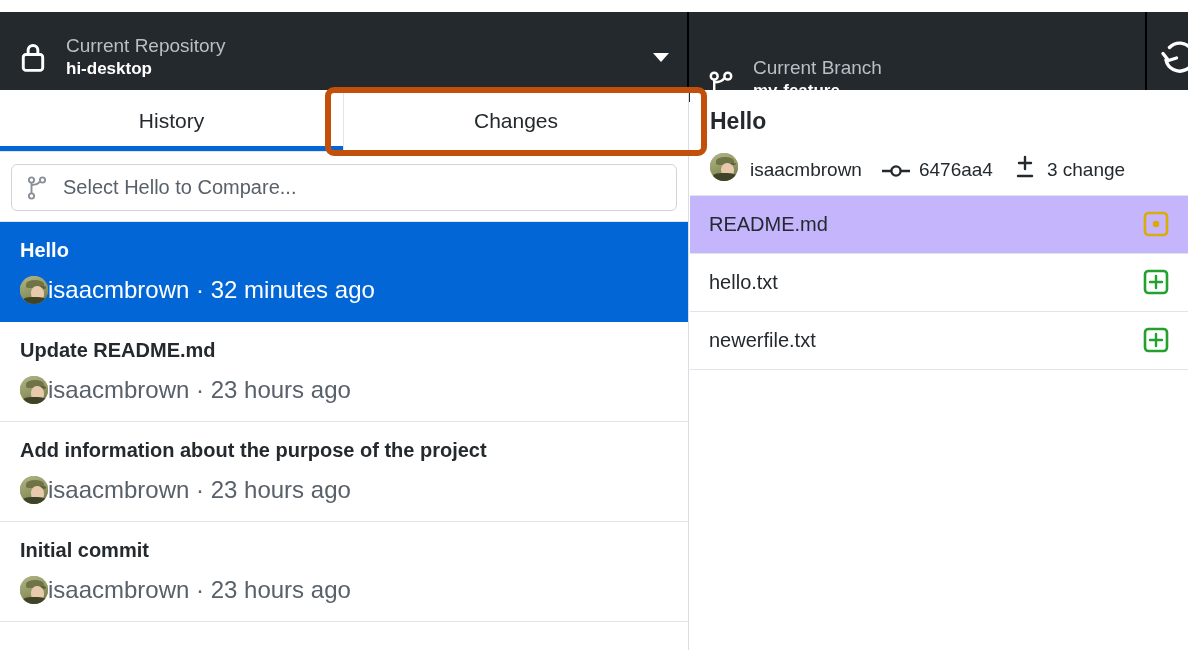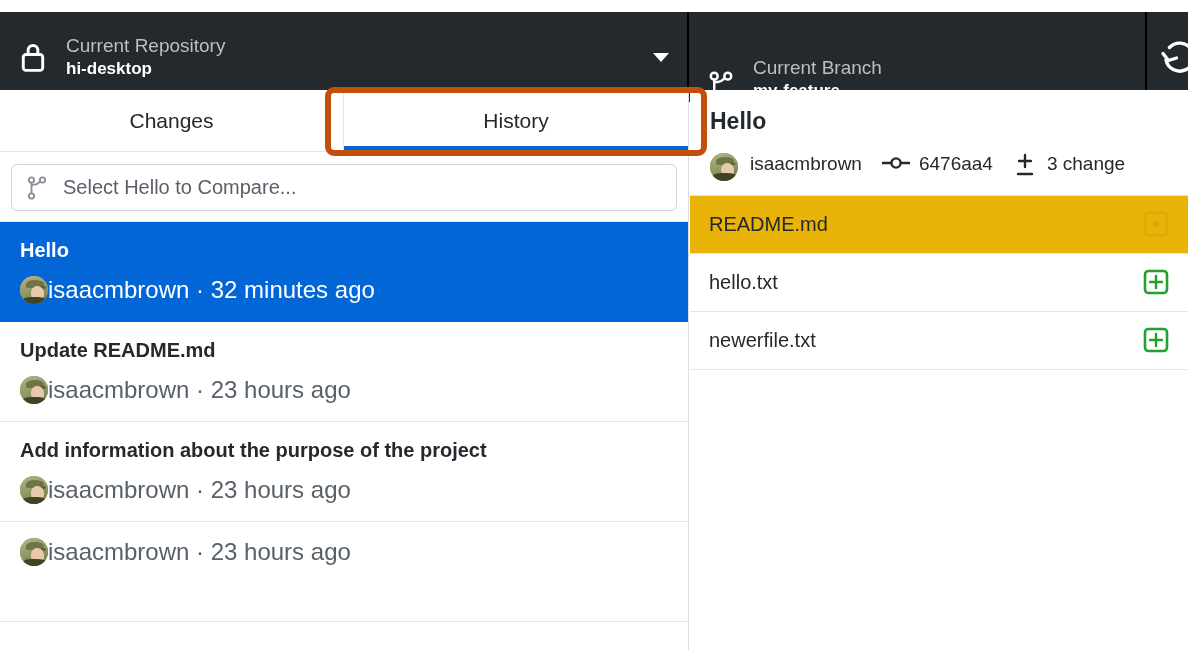--- a/index.html
+++ b/index.html
@@ -147,37 +147,37 @@
     position: absolute; left: 690px; top: 90px;
     width: 498px; height: 560px;
     background: #fff; overflow: hidden;
   }
   .commit-summary { padding: 18px 20px 14px 20px; border-bottom: 1px solid #e1e4e8; }
   .cs-title {
     font-size: 23px; font-weight: bold; color: #24292e;
     line-height: 1.2; margin-bottom: 17px;
     white-space: nowrap; overflow: hidden;
   }
-  .cs-meta { display: flex; align-items: flex-start; white-space: nowrap; }
+  .cs-meta { display: flex; align-items: flex-end; white-space: nowrap; }
   .cs-author { font-size: 19px; color: #24292e; margin-left: 12px; }
   .cs-sep { width: 20px; flex: 0 0 auto; }
   .cs-sha { font-size: 19px; color: #24292e; margin-left: 9px; }
   .cs-changes { font-size: 19px; color: #24292e; margin-left: 10px; }
   .ic-inline { display: flex; align-items: center; flex: 0 0 auto; }
 
   .file-list { }
   .file-row {
     height: 58px;
     display: flex; align-items: center;
     padding: 0 19px;
     border-bottom: 1px solid #e1e4e8;
     cursor: pointer;
     background: #fff;
   }
-  .file-row.selected { background: #eab308; }
+  .file-row.selected { background: #c4b5fd; }
   .file-name {
     font-size: 20px; color: #24292e; flex: 1 1 auto;
     white-space: nowrap; overflow: hidden; text-overflow: ellipsis;
   }
   .file-status { flex: 0 0 auto; display: flex; align-items: center; }
 
   
   .highlight-box {
     position: absolute;
     left: 325px; top: 87px;
@@ -233,25 +233,25 @@
           <path d="M6 19.5l5.5 7 8-2.5" stroke="#fff" stroke-width="3.4" fill="none" stroke-linecap="round" stroke-linejoin="round"></path>
         </svg>
       </span>
     </div>
 
   </div>
 
   <div class="left-panel">
 
     <div class="tabs">
+      <div class="tab active">
+        <span>History</span>
+      </div>
       <div class="tab">
         <span>Changes</span>
-      </div>
-      <div class="tab active">
-        <span>History</span>
       </div>
     </div>
 
     <div class="compare-wrap">
       <div class="compare-box">
         <span class="bicon">
           <svg width="22" height="26" viewBox="0 0 22 26" fill="none">
             <circle cx="5.5" cy="5" r="2.6" stroke="#8a9099" stroke-width="1.9"></circle>
             <circle cx="5.5" cy="21" r="2.6" stroke="#8a9099" stroke-width="1.9"></circle>
             <circle cx="16.5" cy="5" r="2.6" stroke="#8a9099" stroke-width="1.9"></circle>
@@ -301,20 +301,21 @@
               <span class="av-cap"></span>
               <span class="av-brim"></span>
               <span class="av-face"></span>
               <span class="av-body"></span>
           </span>
           <span class="commit-byline">isaacmbrown · 23 hours ago</span>
         </div>
       </div>
 
       <div class="commit-row">
+        <div class="commit-title">Initial commit</div>
         <div class="commit-meta">
           <span class="avatar sm">
             <span class="av-bg"></span>
               <span class="av-cap"></span>
               <span class="av-brim"></span>
               <span class="av-face"></span>
               <span class="av-body"></span>
           </span>
           <span class="commit-byline">isaacmbrown · 23 hours ago</span>
         </div>

